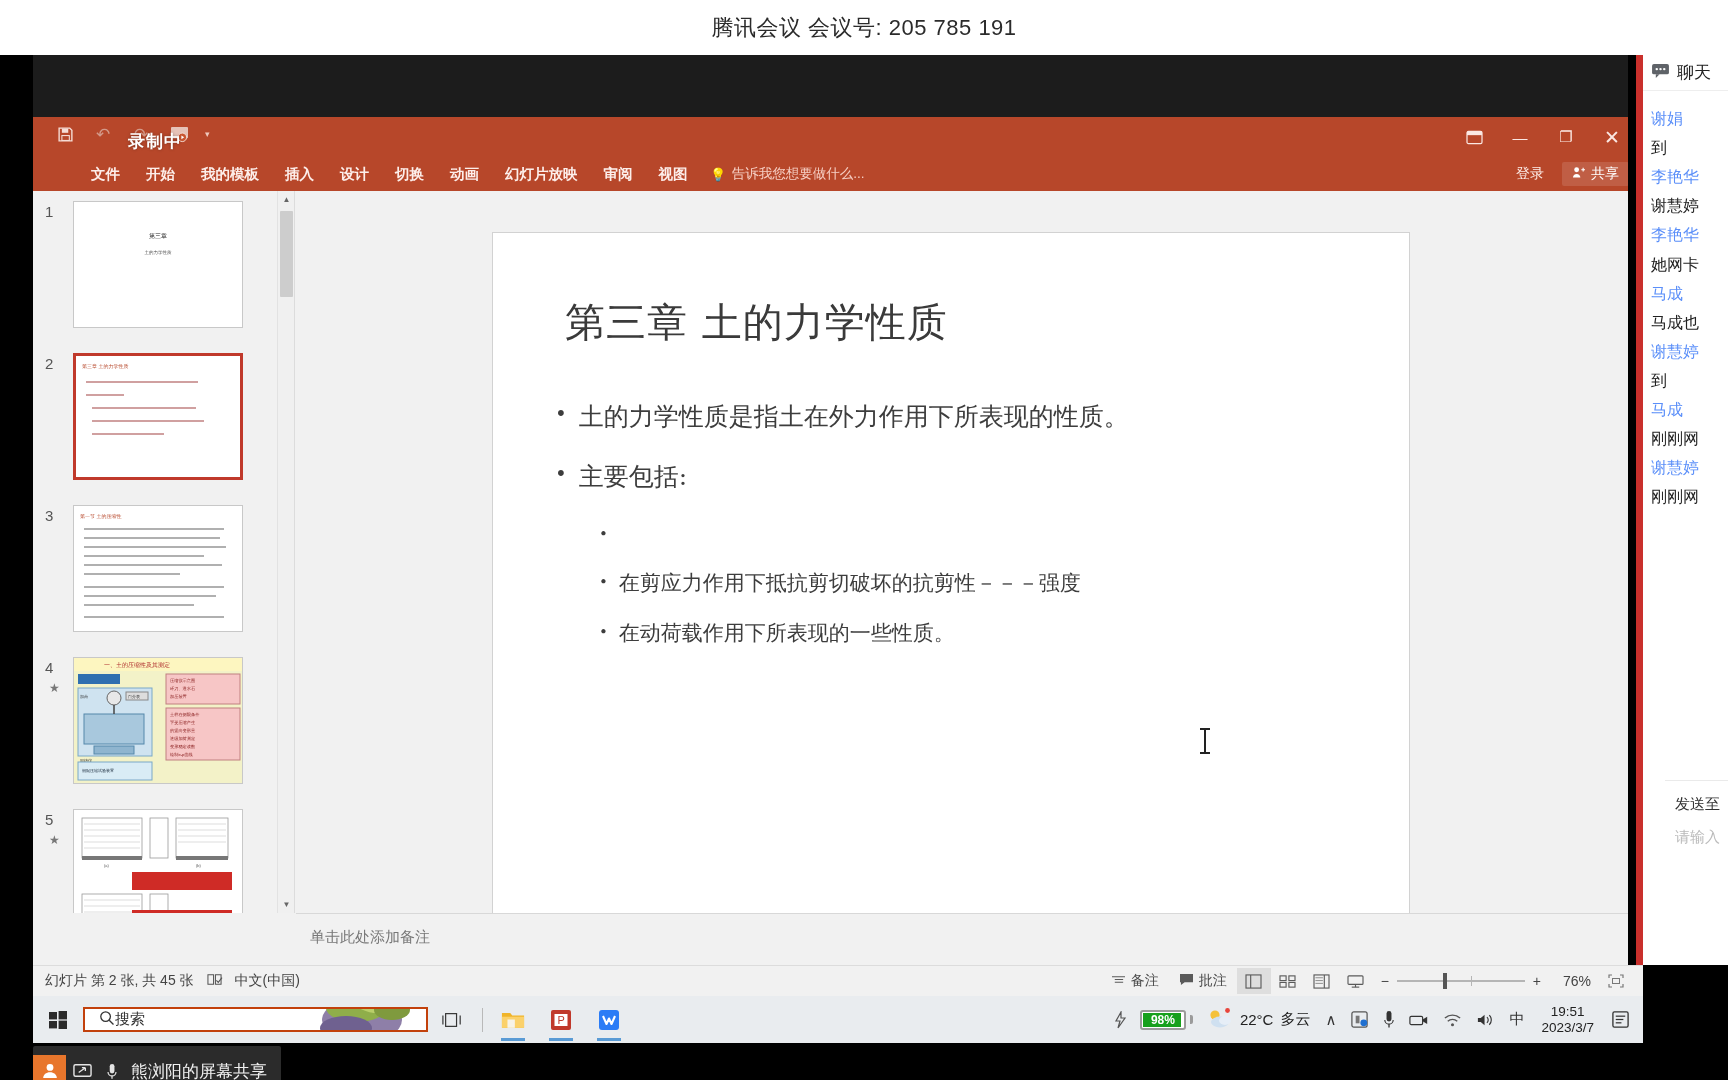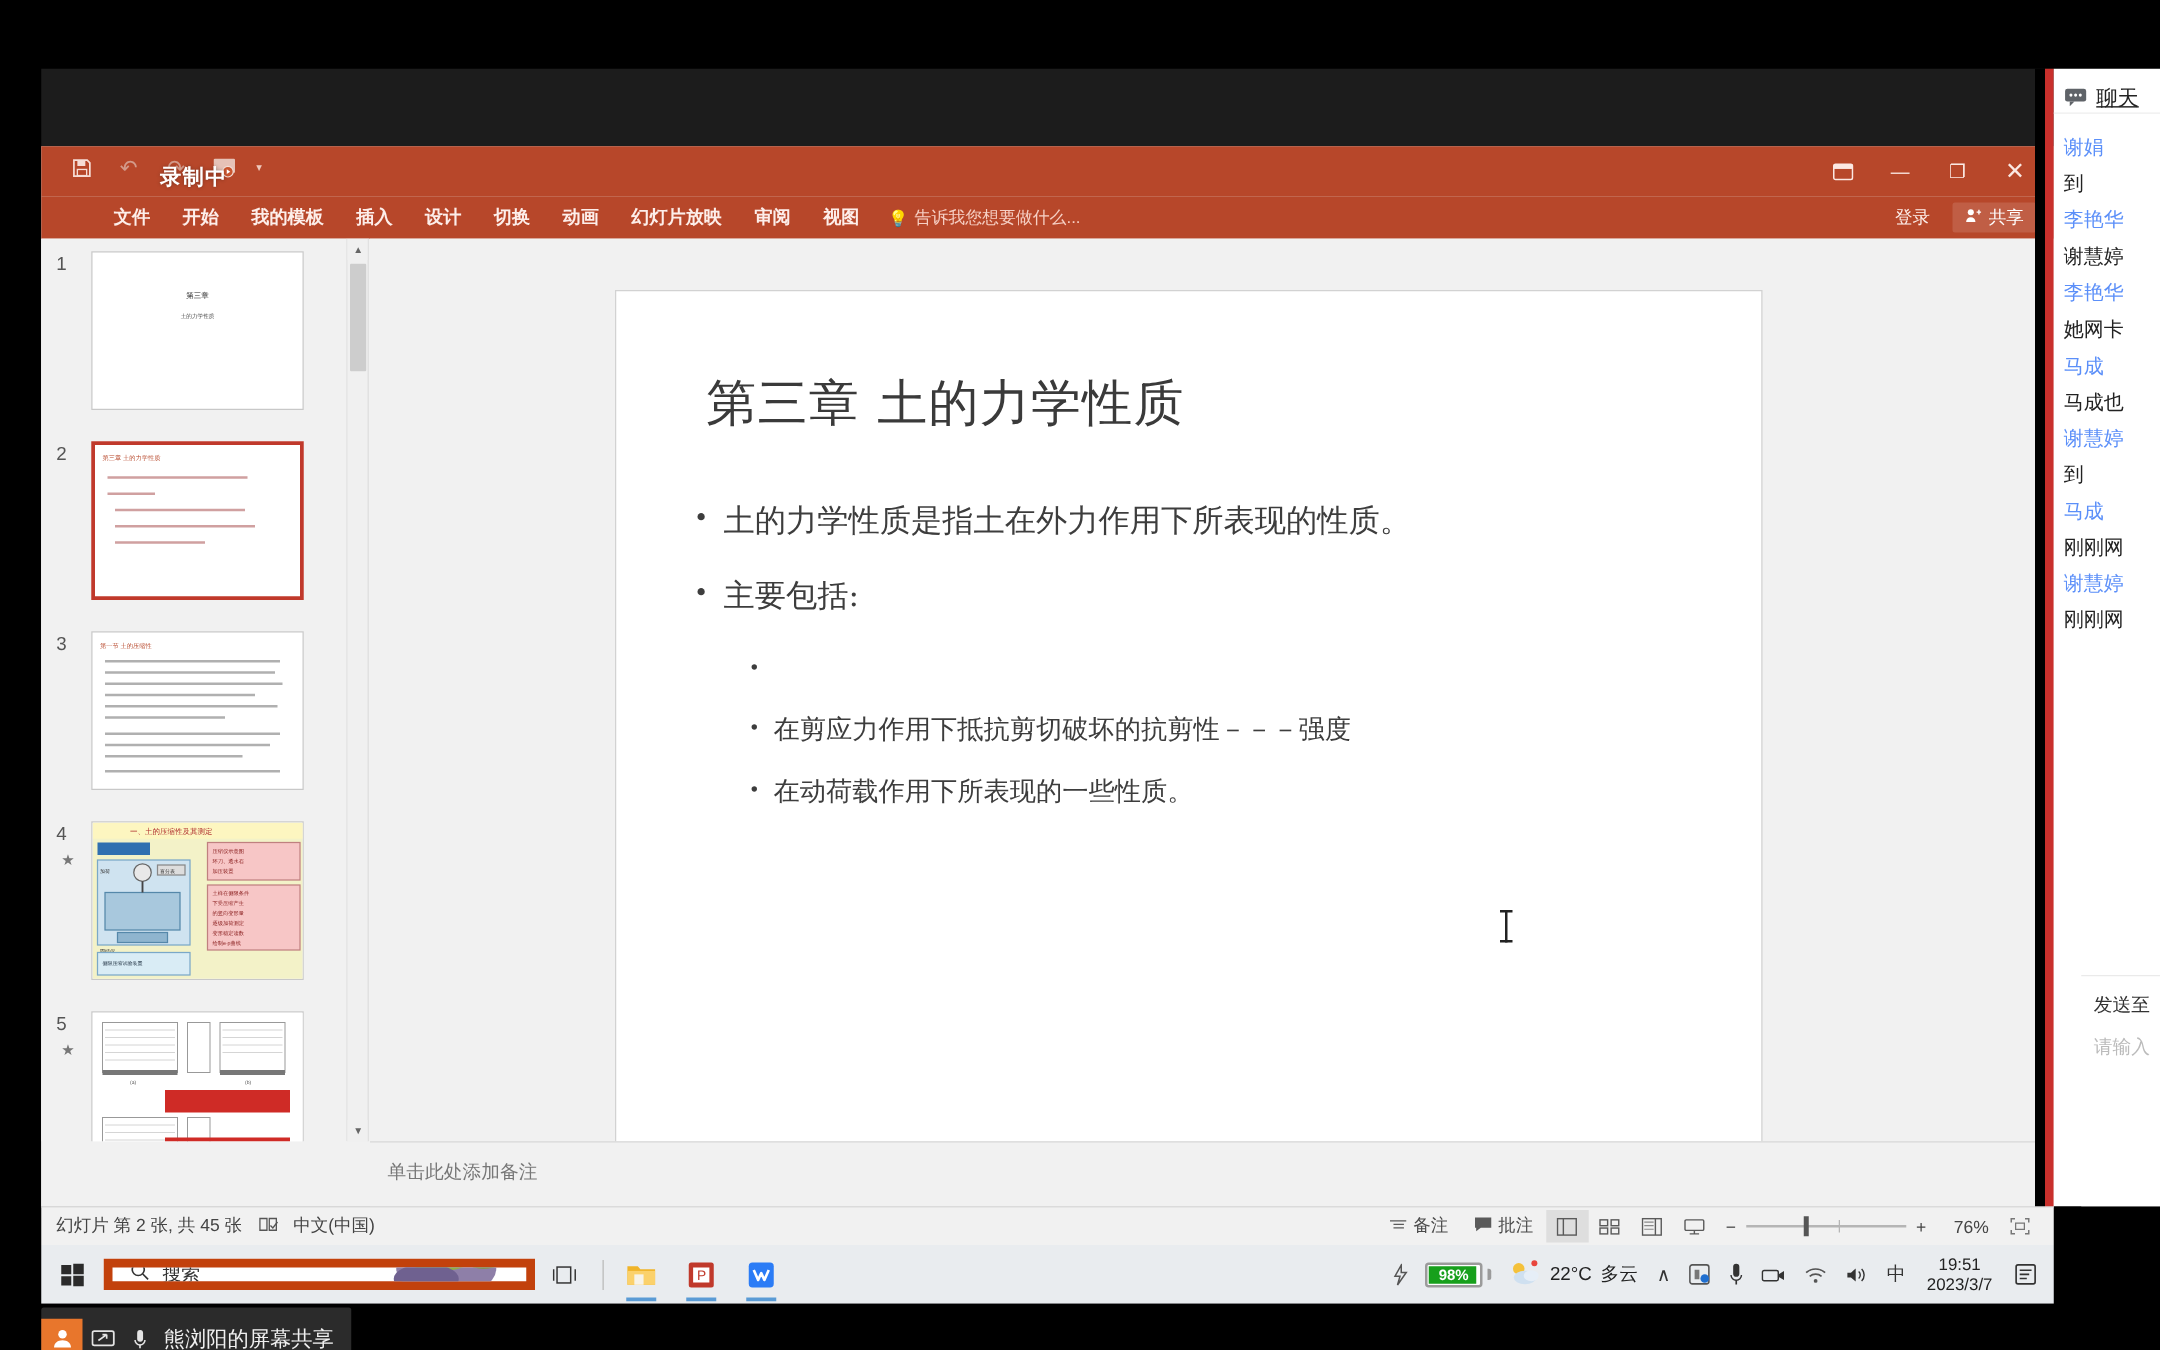--- a/index.html
+++ b/index.html
@@ -141,41 +141,41 @@
   .zoom-wrap { display:flex; align-items:center; gap:8px; padding:0 8px; }
   .zoom-track { position:relative; width:128px; height:2px; background:#b5b5b5; }
   .zoom-handle { position:absolute; left:46px; top:-7px; width:4px; height:16px; background:#555; }
   .zoom-mid { position:absolute; left:74px; top:-4px; width:1px; height:10px; background:#b5b5b5; }
   .zoom-pct { min-width:42px; text-align:right; }
 
   
   .taskbar { position:absolute; left:33px; top:996px; width:1610px; height:47px; background:#e9ecef;
              display:flex; align-items:center; }
   .start-btn { width:50px; height:47px; display:flex; align-items:center; justify-content:center; }
-  .search-box { width:345px; height:25px; background:#fff; border:7px solid #c2410c;
-                display:flex; align-items:center; gap:10px; padding-left:14px; position:relative; overflow:hidden; }
+  .search-box { width:345px; height:25px; background:#fff; border:2px solid #c2410c;
+                display:flex; align-items:center; padding-left:14px; position:relative; overflow:hidden; }
   .search-txt { font-size:15px; color:#333; }
   .search-deco { position:absolute; right:-10px; bottom:-20px; width:120px; height:66px; }
   .tb-ic { width:48px; height:47px; display:flex; align-items:center; justify-content:center; position:relative; }
   .tb-sep { width:1px; height:24px; background:#b9b9b9; margin:0 6px; }
   .tb-run:after { content:""; position:absolute; left:12px; right:12px; bottom:2px; height:3px; background:#5a9bd5; }
   .tray { margin-left:auto; display:flex; align-items:center; gap:0; padding-right:6px; }
   .tray-ic { padding:0 7px; display:flex; align-items:center; justify-content:center; font-size:15px; color:#333; }
   .battery { display:flex; align-items:center; gap:4px; padding:0 6px; }
   .batt-body { width:46px; height:20px; border:2px solid #9b9b9b; border-radius:3px; background:#fff;
                display:flex; align-items:center; justify-content:center; position:relative; }
   .batt-fill { position:absolute; left:1px; top:1px; bottom:1px; width:38px; background:#17a01c; }
   .batt-pct { position:relative; font-size:12px; color:#fff; font-weight:bold; }
   .batt-tip { width:3px; height:9px; background:#9b9b9b; border-radius:0 2px 2px 0; }
   .weather { display:flex; align-items:center; gap:7px; padding:0 8px; font-size:15px; color:#222; }
   .clock { text-align:center; line-height:1.16; font-size:13.5px; color:#222; padding:0 10px; }
 
   
   .chat { position:absolute; left:1643px; top:55px; width:85px; height:910px; background:#fff; }
-  .chat-hdr { height:36px; display:flex; align-items:flex-end; gap:7px; padding-left:8px; border-bottom:1px solid #eee;text-decoration:underline; }
+  .chat-hdr { height:36px; display:flex; align-items:center; gap:7px; padding-left:8px; border-bottom:1px solid #eee; }
   .chat-hdr-title { font-size:17px; color:#222; }
   .chat-body { position:relative; padding:4px 0 0 8px; overflow:hidden; height:640px; }
   .chat-cut { font-size:14px; color:#999; height:9px; overflow:hidden; }
   .chat-name { font-size:16px; color:#5b8ff9; line-height:1.82; white-space:nowrap; }
   .chat-msg { font-size:16px; color:#222; line-height:1.82; white-space:nowrap; }
   .chat-foot { position:absolute; left:0; right:0; bottom:0; height:185px; border-top:1px solid #eaeaea; background:#fff;margin-left:22px; }
   .chat-sendto { padding:14px 0 0 10px; font-size:15px; color:#333; white-space:nowrap; }
   .chat-input { margin:14px 0 0 10px; font-size:15px; color:#bbb; white-space:nowrap; }
 
   .chat-edge { position:absolute; left:1636px; top:55px; width:7px; height:910px; background:#c9302c; }
@@ -190,20 +190,23 @@
   .share-avatar { width:33px; height:33px; background:#e8762c; display:flex; align-items:center;
                   justify-content:center; color:#fff; font-size:17px; }
   .share-ic { padding:0 7px; color:#e4e4e4; font-size:16px; display:flex; align-items:center; }
   .share-label { padding:0 14px 0 6px; color:#f0f0f0; font-size:17px; white-space:nowrap; }
 </style>
 </head>
 <body>
 
 <div class="screen">
 
+  <div class="meet-top">
+    <div class="meet-top-title">腾讯会议 会议号: 205 785 191</div>
+  </div>
 
   <div class="gutter-left"></div>
   <div class="dark-band"></div>
 
   <div class="ppt">
 
     <div class="ppt-titlebar">
       <div class="qat">
         <div class="qat-btn">
           <svg width="17" height="17" viewBox="0 0 16 16">

